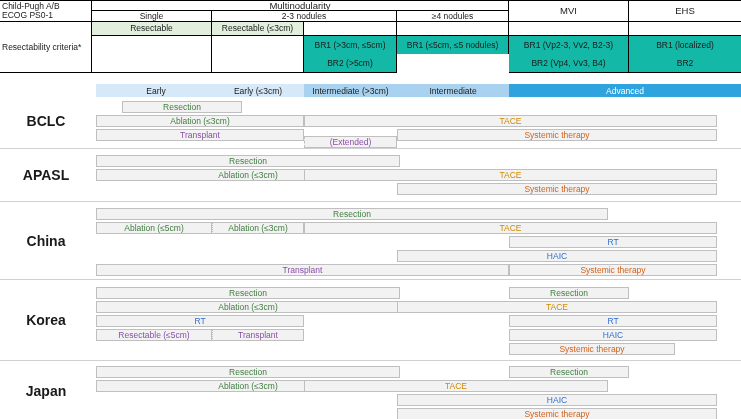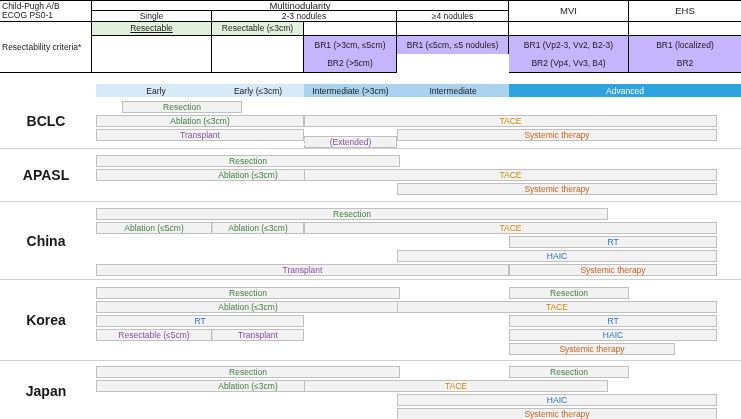--- a/index.html
+++ b/index.html
@@ -24,21 +24,21 @@
     line-height:1.05;
   }
   .bt { border-top:1px solid #000; }
   .bb { border-bottom:1px solid #000; }
   .br { border-right:1px solid #000; }
 
   .hdr-label { font-size:8.5px; }
   .grp-title { font-size:9.5px; }
 
   .green { background:#e2efdd; }
-  .peach { background:#c4b5fd; }
+  .peach { background:#14b8a6; }
 
   
   .stagebar { position:absolute; height:13px; display:flex; align-items:center; justify-content:center; font-size:8.5px; }
   .st-early   { background:#d6e9f8; }
   .st-inter   { background:#a8d2ef; }
   .st-adv     { background:#2ea3dd; color:#ffffff; }
 
   
   .bar {
     position:absolute;
@@ -83,21 +83,21 @@
     <div class="cell bt bb br grp-title" style="left:92px;top:0;width:417px;height:11px;">Multinodularity</div>
     <div class="cell bb br hdr-label" style="left:92px;top:11px;width:120px;height:11px;">Single</div>
     <div class="cell bb br hdr-label" style="left:212px;top:11px;width:185px;height:11px;">2-3 nodules</div>
     <div class="cell bb br hdr-label" style="left:397px;top:11px;width:112px;height:11px;">≥4 nodules</div>
 
     <div class="cell bt bb grp-title" style="left:629px;top:0;width:112px;height:22px;">EHS</div>
     <div class="cell bt bb br grp-title" style="left:509px;top:0;width:120px;height:22px;">MVI</div>
 
     <div class="cell bb br hdr-label" style="left:0;top:22px;width:92px;height:51px;justify-content:flex-start;padding-left:2px;">Resectability criteria*</div>
 
-    <div class="cell green bb br hdr-label" style="left:92px;top:22px;width:120px;height:14px;text-decoration:underline;">Resectable</div>
+    <div class="cell green bb br hdr-label" style="left:92px;top:22px;width:120px;height:14px;">Resectable</div>
     <div class="cell green bb br hdr-label" style="left:212px;top:22px;width:92px;height:14px;">Resectable (≤3cm)</div>
     <div class="cell bb br" style="left:304px;top:22px;width:93px;height:14px;"></div>
     <div class="cell bb br" style="left:397px;top:22px;width:112px;height:14px;"></div>
     <div class="cell bb br" style="left:509px;top:22px;width:120px;height:14px;"></div>
     <div class="cell bb" style="left:629px;top:22px;width:112px;height:14px;"></div>
 
     <div class="cell br" style="left:92px;top:36px;width:120px;height:18px;"></div>
     <div class="cell br" style="left:212px;top:36px;width:92px;height:18px;"></div>
     <div class="cell peach br hdr-label" style="left:304px;top:36px;width:93px;height:18px;">BR1 (&gt;3cm, ≤5cm)</div>
     <div class="cell peach br hdr-label" style="left:397px;top:36px;width:112px;height:18px;">BR1 (≤5cm, ≤5 nodules)</div>

